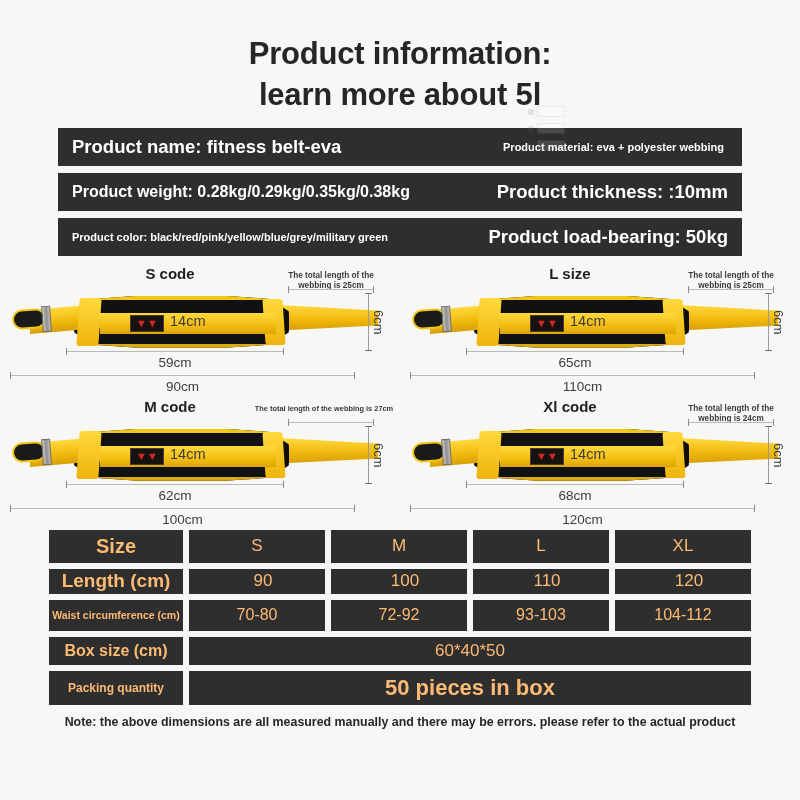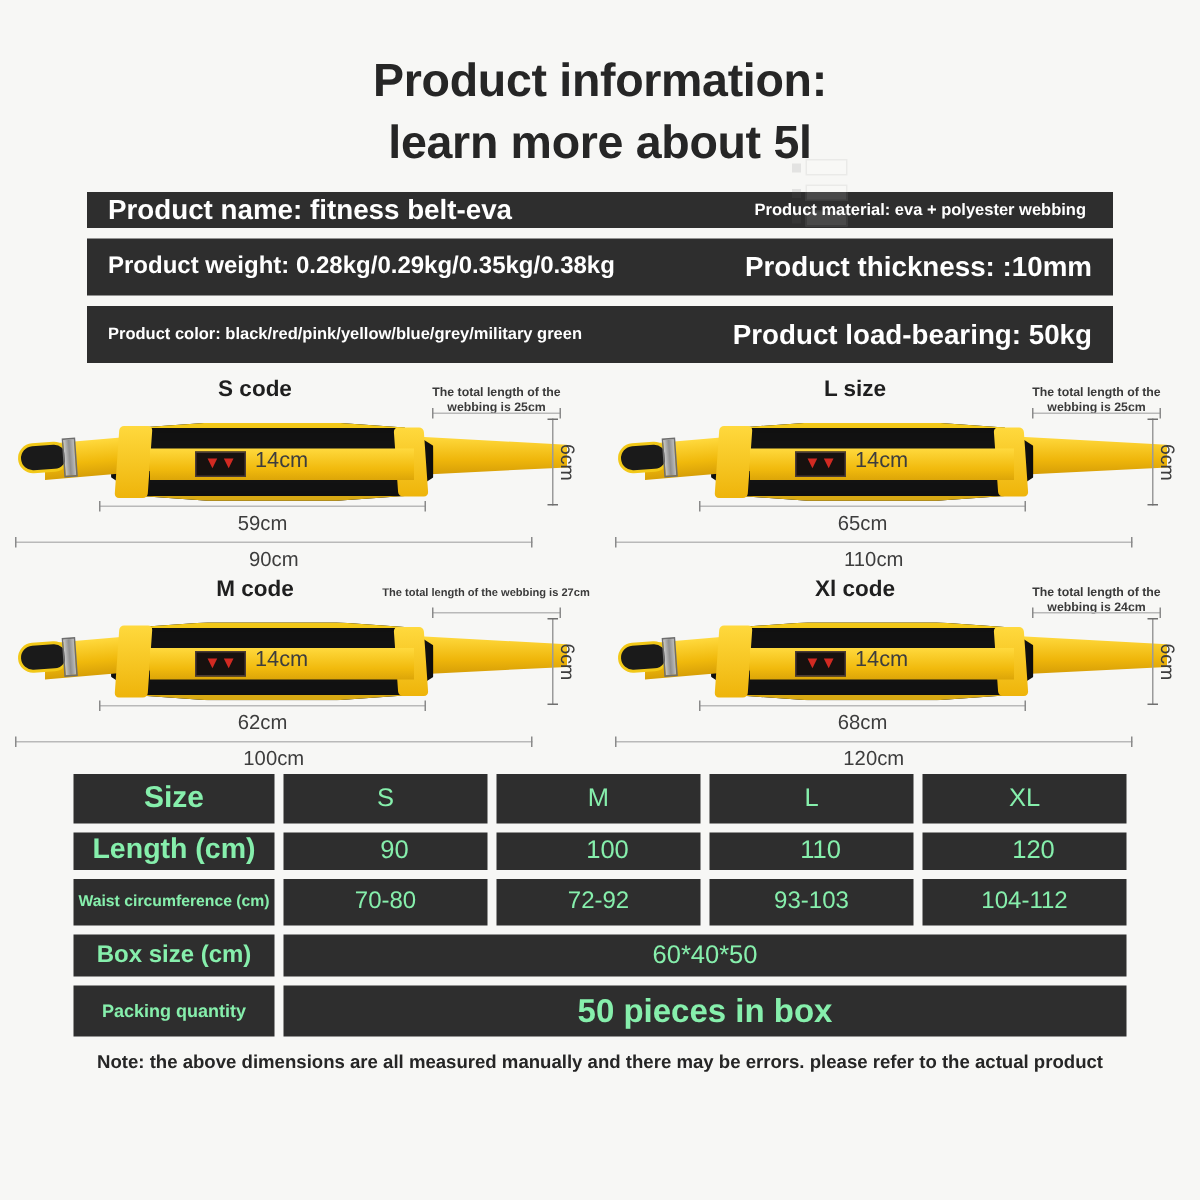--- a/index.html
+++ b/index.html
@@ -59,21 +59,21 @@
   }
   .spec-bar {
     background: #2e2e2e;
     color: #ffffff;
     display: flex;
     align-items: center;
     justify-content: space-between;
     box-sizing: border-box;
     margin-bottom: 7px;
   }
-  .spec-bar.row1 { height: 24px; padding: 0 18px 0 14px; }
+  .spec-bar.row1 { height: 38px; padding: 0 18px 0 14px; }
   .spec-bar.row2 { height: 38px; padding: 0 14px 0 14px; }
   .spec-bar.row3 { height: 38px; padding: 0 14px 0 14px; }
 
   .sb-strong {
     font-size: 18.5px;
     font-weight: bold;
     white-space: nowrap;
   }
   .sb-small {
     font-size: 11px;
@@ -348,21 +348,21 @@
     width: 702px;
     margin: 2px auto 0 auto;
   }
   .st-row {
     display: flex;
     gap: 6px;
     margin-bottom: 6px;
   }
   .st-cell {
     background: #2e2e2e;
-    color: #86efac;
+    color: #fdba74;
     display: flex;
     align-items: center;
     justify-content: center;
     box-sizing: border-box;
     text-align: left;
   }
   .st-label {
     width: 134px;
     flex: 0 0 134px;
     font-weight: bold;

